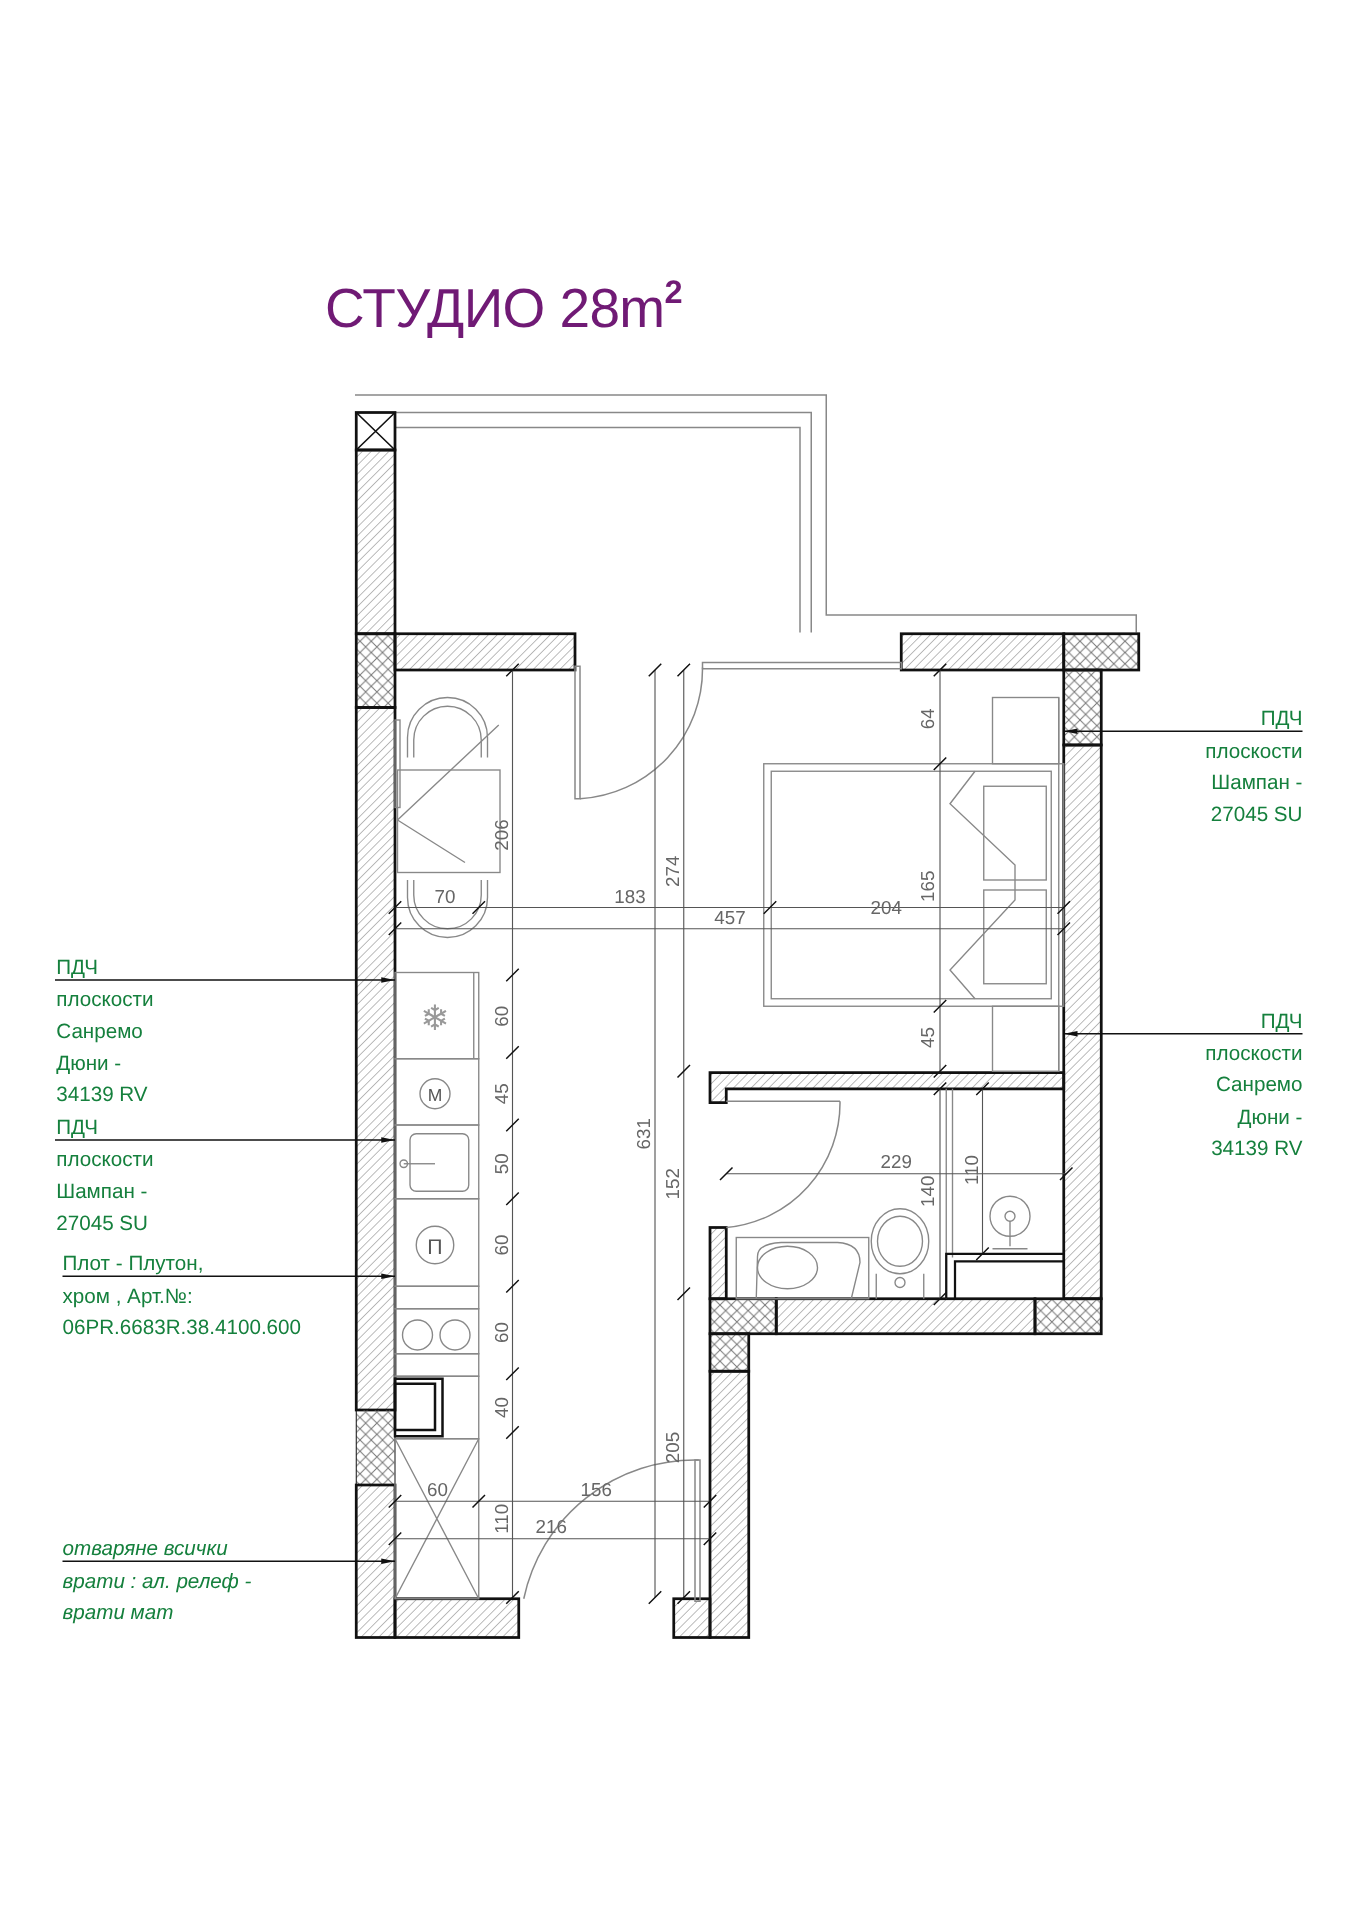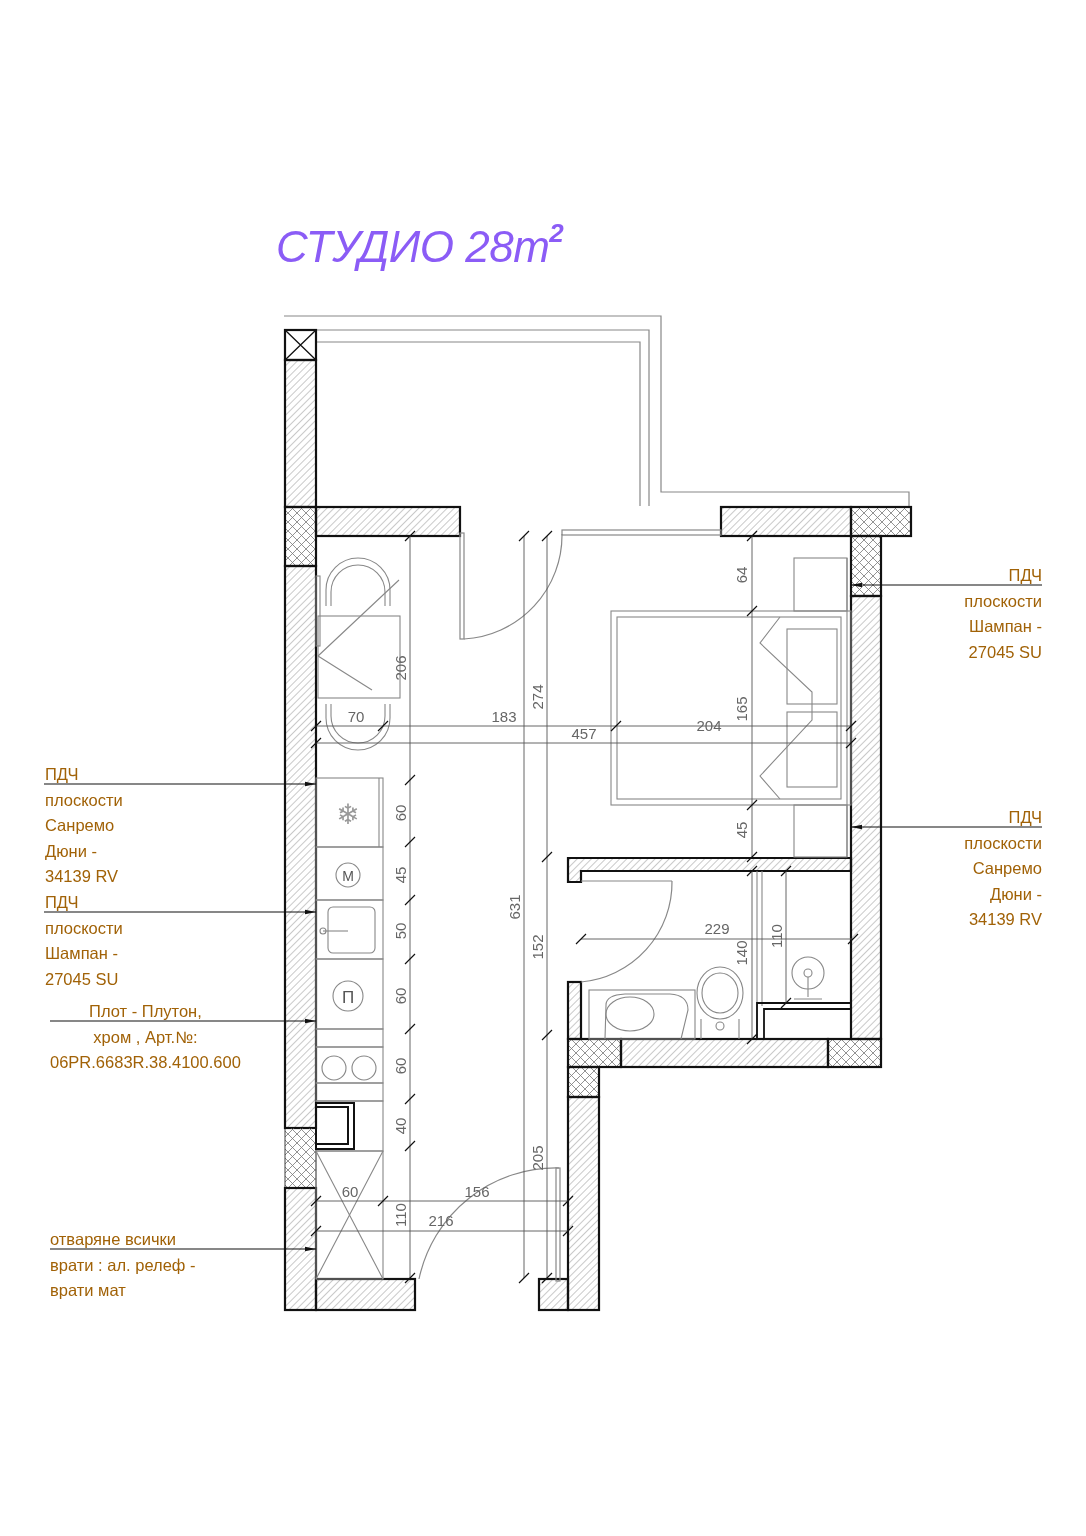--- a/index.html
+++ b/index.html
@@ -1,21 +1,21 @@
 <!DOCTYPE html>
 <html><head>
 <meta charset="utf-8">
 <style>
   html, body { margin:0; padding:0; background:#ffffff; }
   body { width:1086px; height:1536px; position:relative; overflow:hidden;
          font-family:"Liberation Sans", sans-serif; color:#111; }
   #plan { position:absolute; left:0; top:0; }
-  .title { position:absolute; left:276px; top:222px; font-size:44px; letter-spacing:-0.5px; color:#8b5cf6; white-space:nowrap;font-style:italic; }
+  .title { position:absolute; left:260px; top:222px; font-size:44px; letter-spacing:-0.5px; color:#701a75; white-space:nowrap; }
   .title sup { font-size:26px; position:relative; top:-4px; font-weight:bold; }
-  .note { position:absolute; font-size:16.5px; line-height:25.5px; color:#a16207; white-space:nowrap; }
+  .note { position:absolute; font-size:16.5px; line-height:25.5px; color:#15803d; white-space:nowrap; }
   .note .hd { text-decoration:none; }
   .note.right { text-align:right; }
   .dim { font-family:"Liberation Sans", sans-serif; font-size:15px; fill:#666; }
 </style>
 </head>
 <body>
 
 <div class="title"><span>СТУДИО 28m</span><sup>2</sup></div>
 
 <svg id="plan" width="1086" height="1536" viewBox="0 0 1086 1536">
@@ -232,22 +232,22 @@
   <div>Санремо</div>
   <div>Дюни -</div>
   <div>34139 RV</div>
 </div>
 <div class="note" style="left:45px; top:890px;">
   <div class="hd">ПДЧ</div>
   <div>плоскости</div>
   <div>Шампан -</div>
   <div>27045 SU</div>
 </div>
-<div class="note" style="left:50px; top:999px;text-align:center;">
+<div class="note" style="left:50px; top:999px;">
   <div class="hd">Плот - Плутон,</div>
   <div>хром , Арт.№:</div>
   <div>06PR.6683R.38.4100.600</div>
 </div>
-<div class="note" style="left:50px; top:1227px;">
+<div class="note" style="left:50px; top:1227px;font-style:italic;">
   <div class="hd">отваряне всички</div>
   <div>врати : ал. релеф -</div>
   <div>врати мат</div>
 </div>
 
 </body></html>

